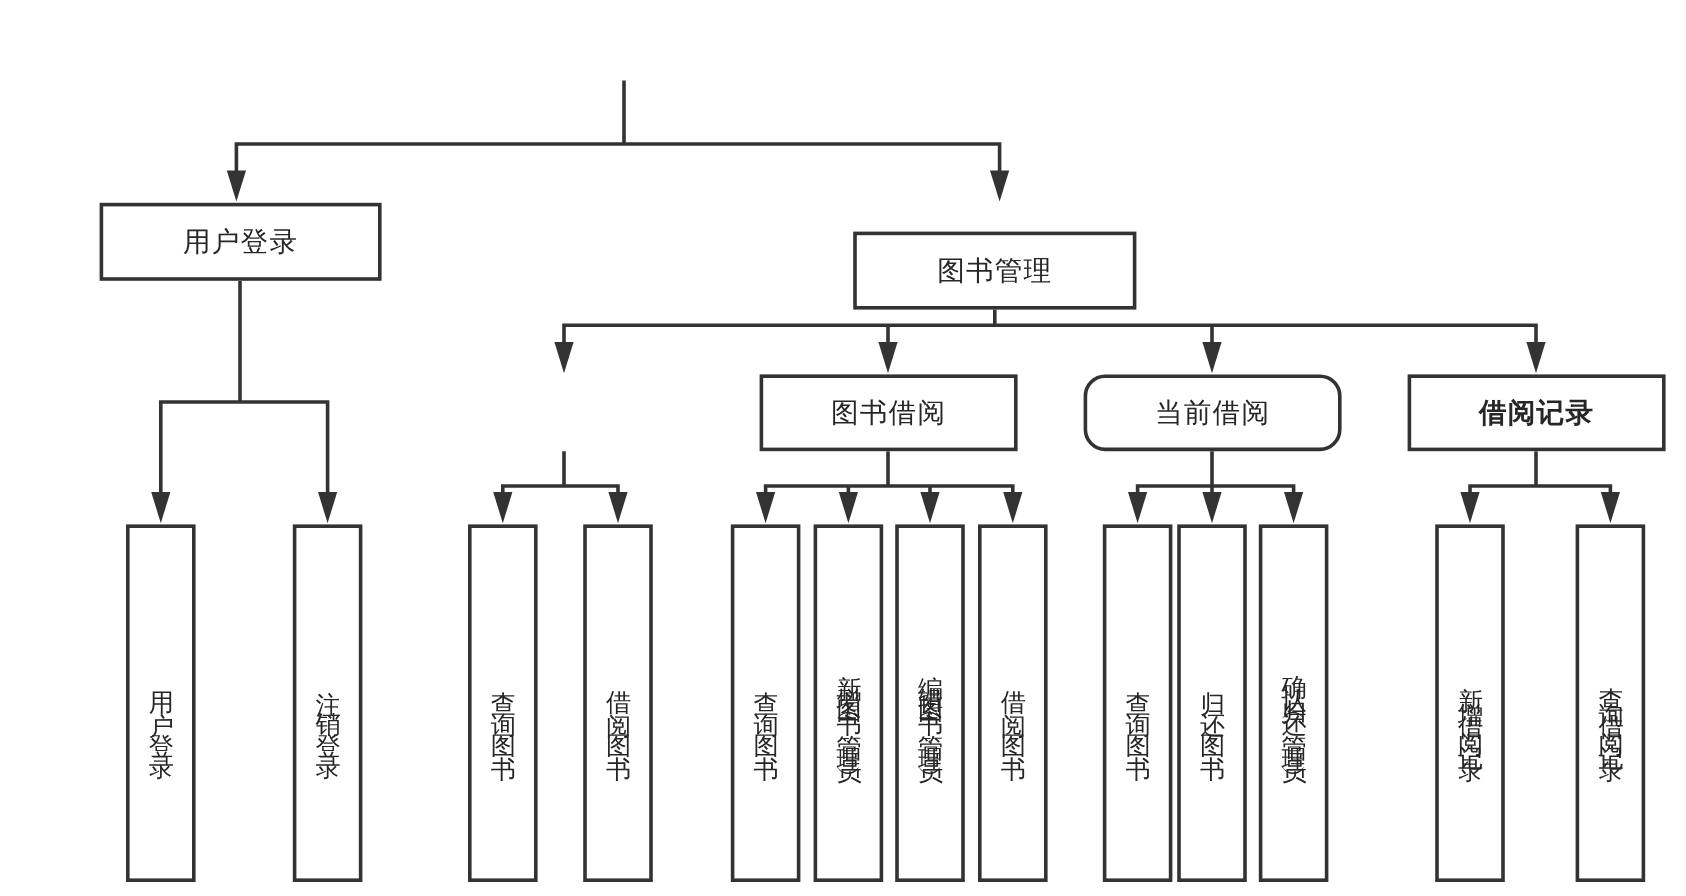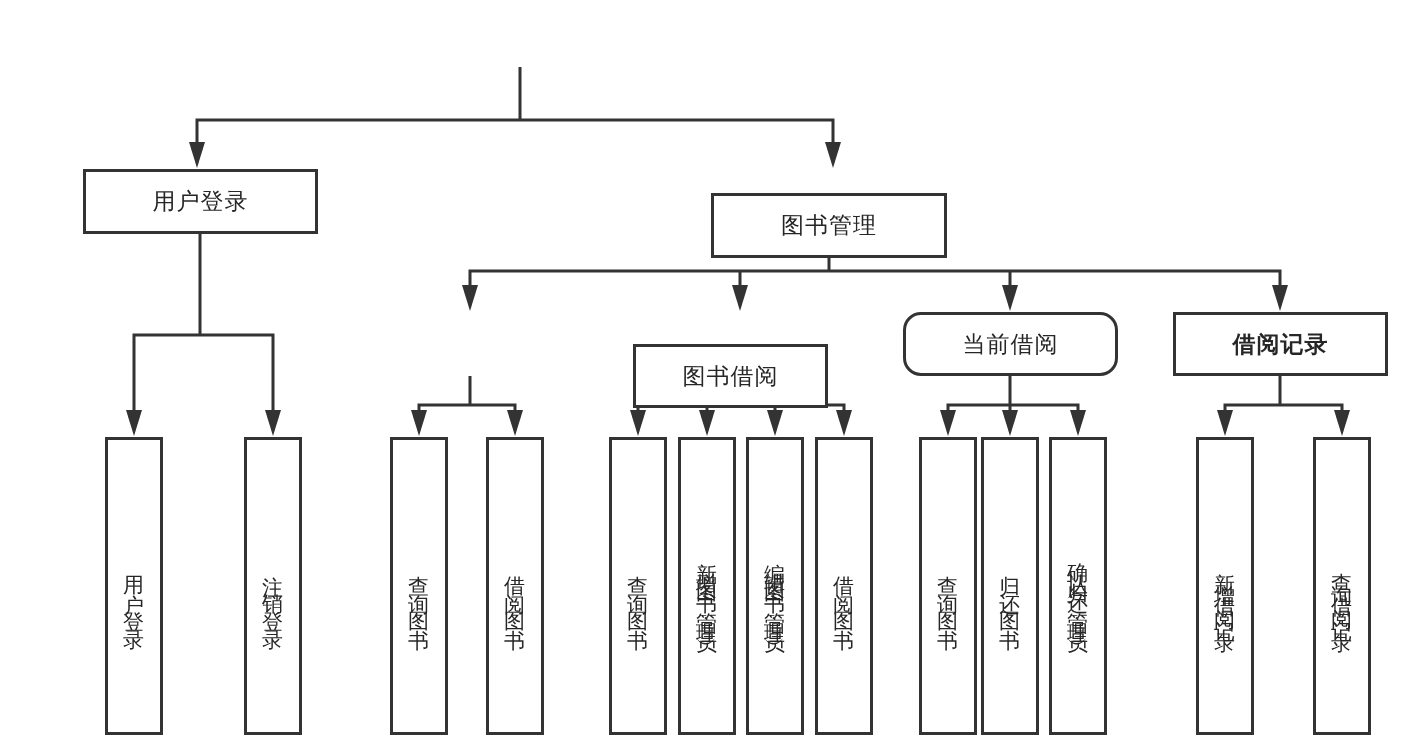--- a/index.html
+++ b/index.html
@@ -20,21 +20,21 @@
     align-items:center;
     justify-content:center;
     color:#262626;
     z-index:2;
   }
   .hbox{font-size:23px;letter-spacing:1px;}
   #n-root{left:15px;top:10px;width:1007px;height:58px;font-size:24px;}
   #n-user-login{left:83px;top:169px;width:235px;height:65px;}
   #n-book-mgmt{left:711px;top:169px;width:236px;height:65px;margin-top:24px;}
   #n-new-books{left:363px;top:312px;width:215px;height:64px;}
-  #n-book-borrow{left:633px;top:312px;width:195px;height:64px;margin-top:32px;}
+  #n-book-borrow{left:633px;top:312px;width:215px;height:64px;}
   #n-current-borrow{left:903px;top:312px;width:215px;height:64px;border-radius:18px;}
   #n-borrow-records{left:1173px;top:312px;width:215px;height:64px;font-weight:bold;}
   .leaf{top:437px;width:58px;height:298px;}
   .leaf span{
     writing-mode:vertical-rl;
     font-size:21px;
     line-height:1;
     white-space:nowrap;
   }
   .sp18 span{letter-spacing:18px;margin-top:18px;}

